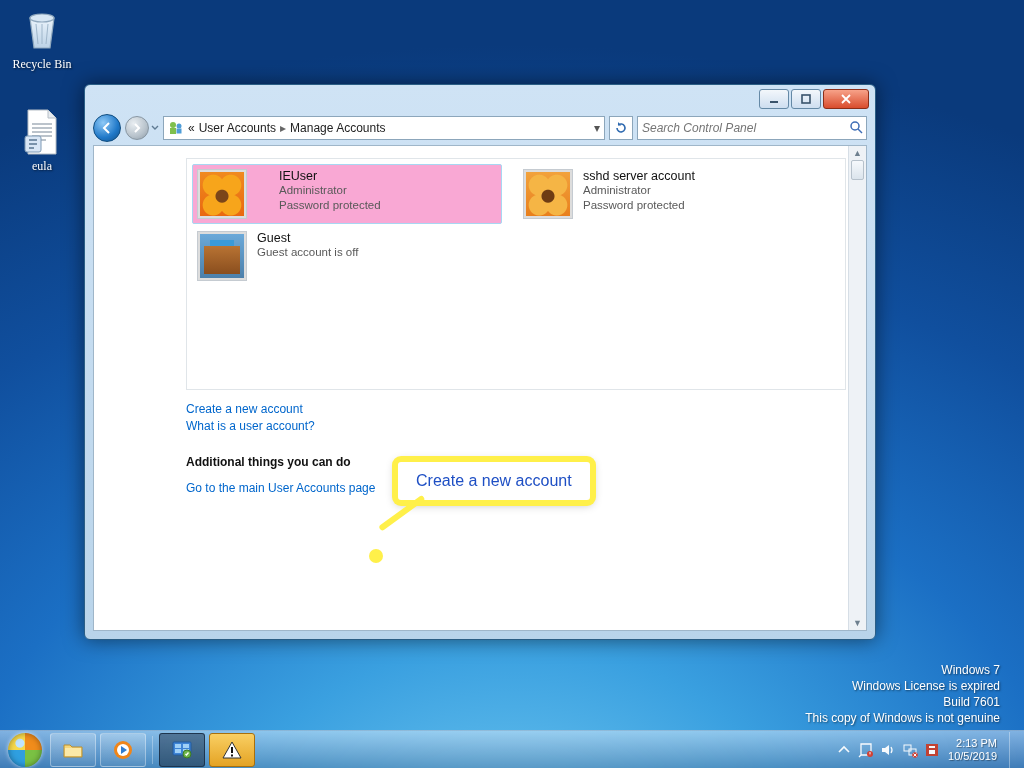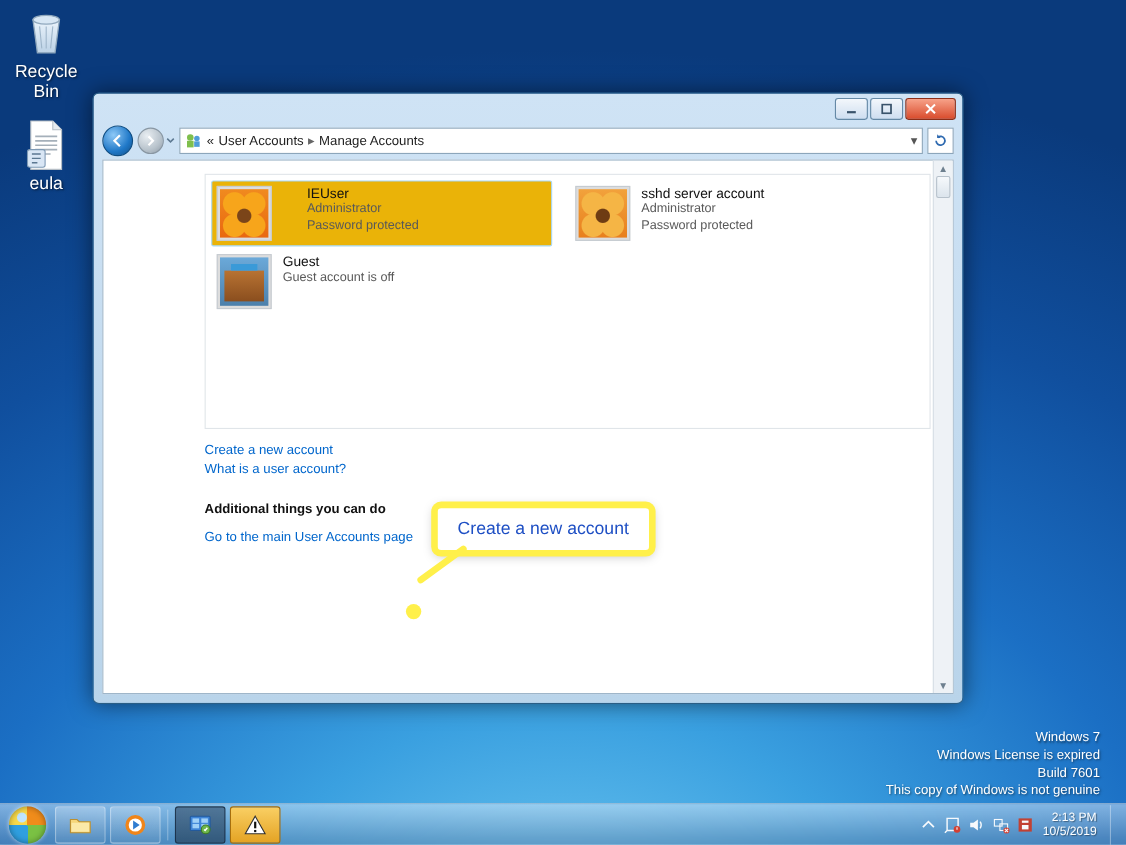--- a/index.html
+++ b/index.html
@@ -3,21 +3,21 @@
 <meta charset="utf-8">
 <style>
   html,body{margin:0;padding:0;width:1024px;height:768px;overflow:hidden;font-family:"Segoe UI",Tahoma,sans-serif;font-size:12px;color:#000;}
   
   #desktop{position:relative;width:1024px;height:768px;
     background:radial-gradient(ellipse 1100px 800px at 50% 110%,#6ec7f0 0%,#3aa0e0 25%,#1b6fc4 50%,#104f9e 75%,#0a3a7c 100%);
   }
   
   .desktop-icon{position:absolute;width:72px;text-align:center;color:#fff;text-shadow:1px 1px 2px rgba(0,0,0,.6);}
   .desktop-icon .icon-box{width:48px;height:48px;margin:0 auto 3px;}
-  .desktop-icon .label{font-size:16px;}
+  .desktop-icon .label{font-size:12px;font-family:Liberation Serif, serif;}
   #di-recycle{left:6px;top:6px;}
   #di-eula{left:6px;top:108px;}
   .bin-svg{width:48px;height:48px;}
   .txt-svg{width:40px;height:48px;margin:0 auto;}
   
   #watermark{position:absolute;right:24px;bottom:42px;color:#fff;text-align:right;font-size:12px;line-height:16px;text-shadow:1px 1px 2px rgba(0,0,0,.5);}
   
   #window{position:absolute;left:84px;top:84px;width:790px;height:554px;
     border:1px solid #2b5e85;border-radius:6px;
     background:linear-gradient(#cfe3f5,#b9d4ea);
@@ -49,21 +49,21 @@
   #panel{position:absolute;left:8px;right:8px;top:60px;bottom:8px;background:#fff;border:1px solid #9fb6c9;}
   #panel-scroll{position:absolute;right:0;top:0;bottom:0;width:17px;background:#eef2f6;border-left:1px solid #d6dee6;}
   #panel-scroll .thumb{position:absolute;left:2px;right:2px;top:14px;height:18px;border:1px solid #b6c1cb;background:linear-gradient(#f6f9fc,#dbe4ec);border-radius:2px;}
   #panel-scroll .arrow{position:absolute;left:0;right:0;height:14px;color:#6e808f;text-align:center;font-size:9px;line-height:14px;}
   #panel-scroll .arrow.up{top:0;} #panel-scroll .arrow.dn{bottom:0;}
   #content{position:absolute;left:0;right:17px;top:0;bottom:0;padding:12px 12px 12px 92px;box-sizing:border-box;}
   #heading{color:#003399;font-size:13px;margin:4px 0 14px;}
   
   #accounts{border:1px solid #e0e5e9;width:660px;height:232px;position:relative;padding:10px;box-sizing:border-box;}
   .account{display:flex;align-items:flex-start;gap:10px;width:300px;}
-  .account.sel{background:#eab308;border:1px solid #a7d7f2;padding:4px;border-radius:2px;margin:-5px;gap:32px;}
+  .account.sel{background:#f9a8d4;border:1px solid #a7d7f2;padding:4px;border-radius:2px;margin:-5px;gap:32px;}
   .account .pic{width:50px;height:50px;border:1px solid #c5cbd1;background:#ddd;padding:2px;box-sizing:border-box;}
   .account .pic .inner{width:100%;height:100%;}
   .flower1{background:radial-gradient(circle at 50% 55%,#7b4519 0 6px,transparent 7px),
     radial-gradient(circle at 30% 30%,#f7a51b 0 10px,transparent 11px),
     radial-gradient(circle at 70% 30%,#f7a51b 0 10px,transparent 11px),
     radial-gradient(circle at 30% 75%,#f7a51b 0 10px,transparent 11px),
     radial-gradient(circle at 70% 75%,#f7a51b 0 10px,transparent 11px),
     linear-gradient(#f08a1f,#e96810);}
   .flower2{background:radial-gradient(circle at 50% 55%,#6e3c13 0 6px,transparent 7px),
     radial-gradient(circle at 30% 30%,#f5b545 0 10px,transparent 11px),
@@ -201,20 +201,29 @@
         <span class="sep">▸</span>
         <span class="crumb">Manage Accounts</span>
         <span class="tail"></span>
         <span class="dd">▾</span>
       </div>
       <div id="refresh-box">
         <svg width="14" height="14" viewBox="0 0 14 14">
           <path d="M3 7 a4 4 0 1 0 1.3 -3" fill="none" stroke="#2f6ab0" stroke-width="1.6"></path>
           <path d="M4 1 L4 4.4 L7.2 4.4 Z" fill="#2f6ab0"></path>
         </svg>
+      </div>
+      <div id="search">
+        <input placeholder="Search Control Panel" style="">
+        <span class="mag">
+          <svg width="14" height="14" viewBox="0 0 14 14">
+              <circle cx="6" cy="6" r="4" fill="none" stroke="#3e6db5" stroke-width="1.5"></circle>
+              <path d="M9 9 L13 13" stroke="#3e6db5" stroke-width="1.5"></path>
+            </svg>
+        </span>
       </div>
     </div>
 
     <div id="panel">
       <div id="panel-scroll">
         <div class="arrow up">▲</div>
         <div class="thumb"></div>
         <div class="arrow dn">▼</div>
       </div>
       <div id="content">

